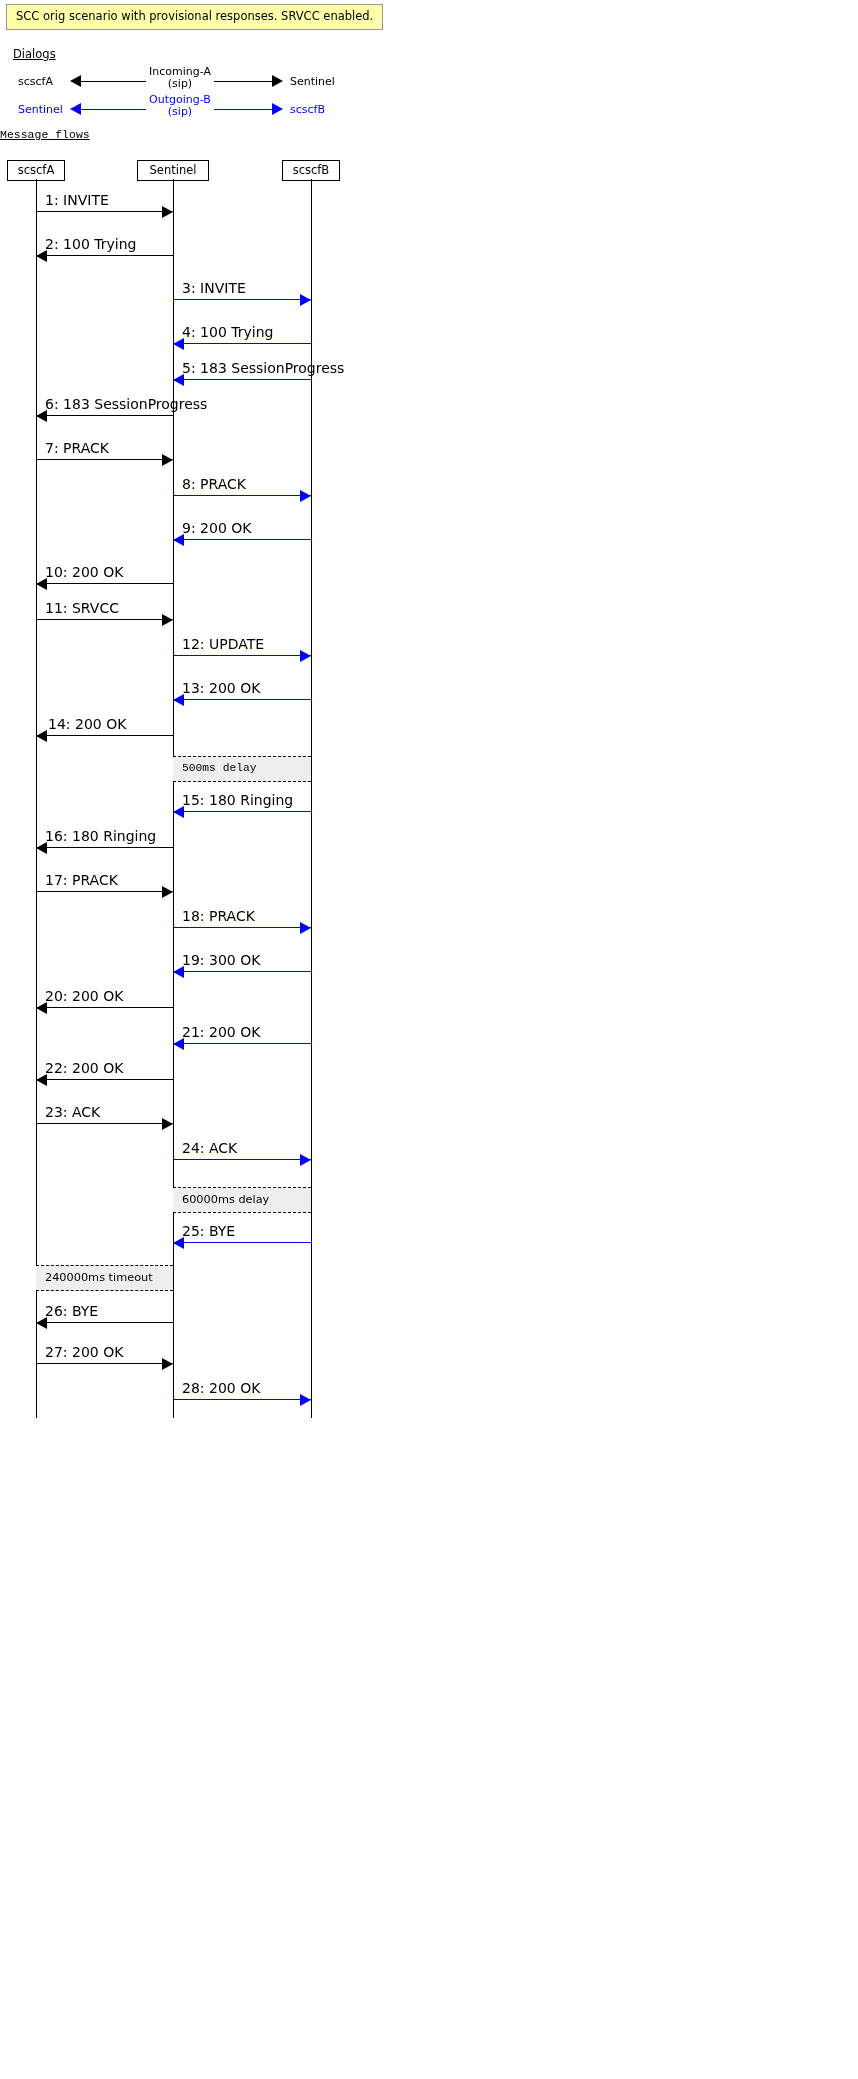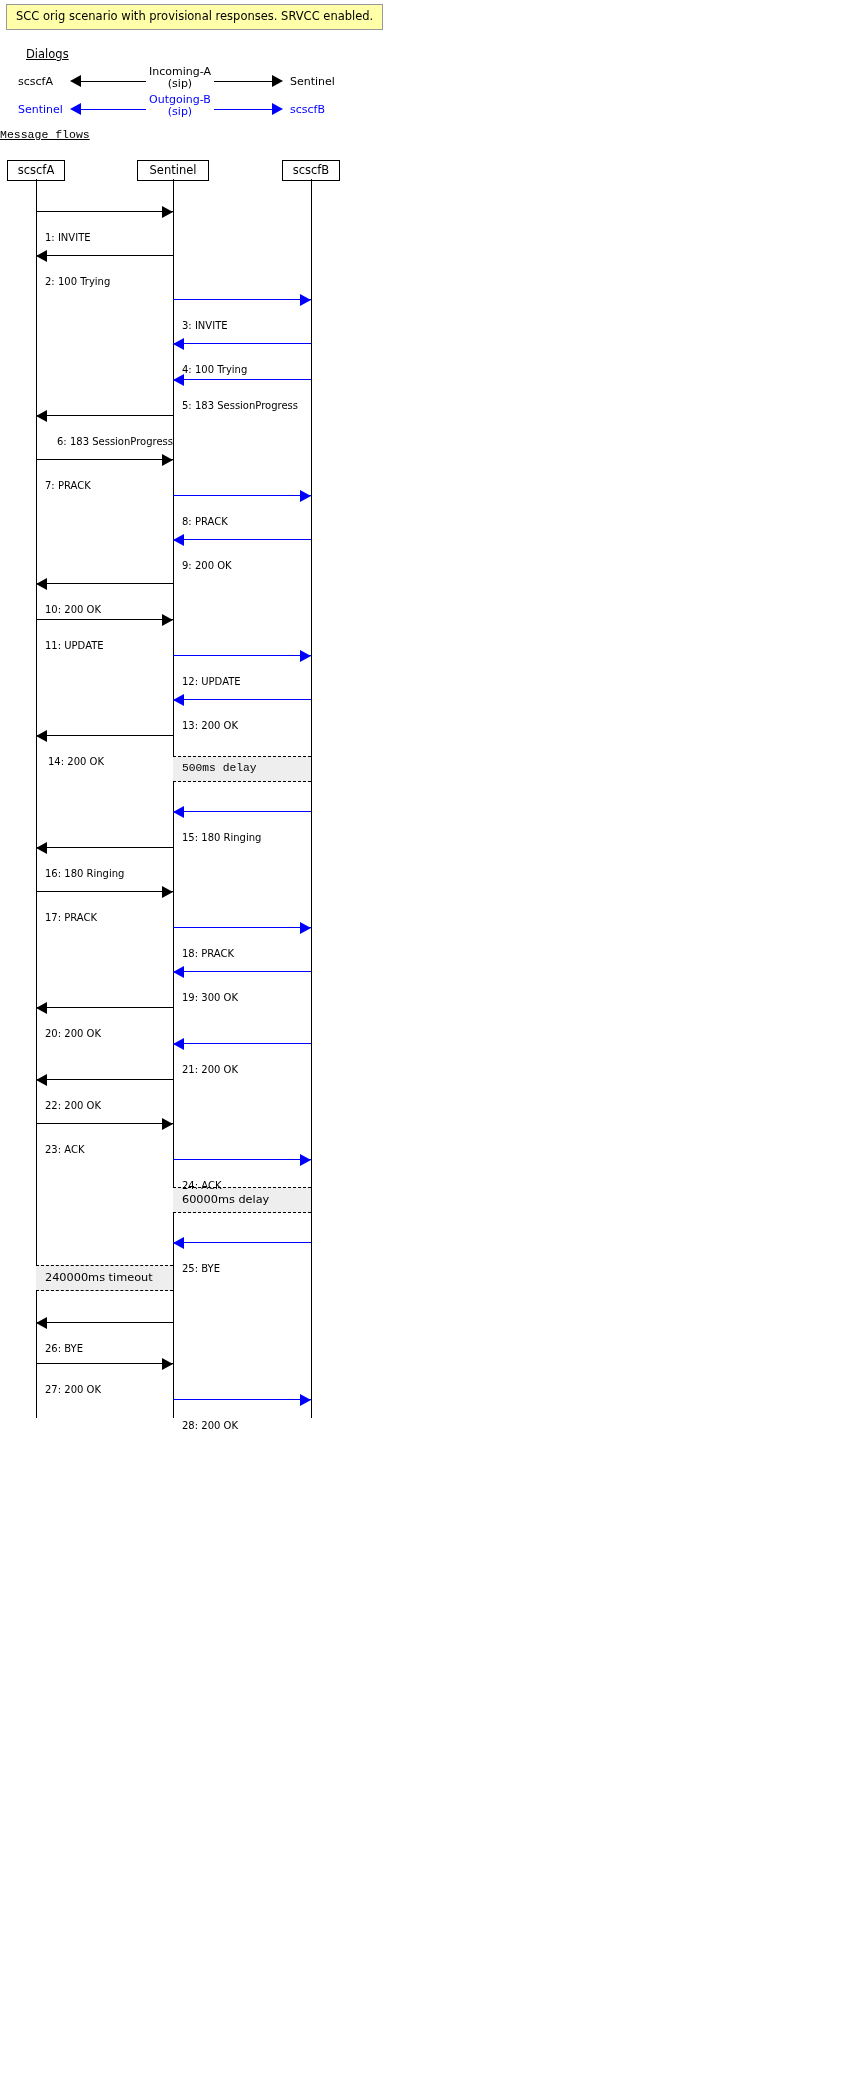--- a/index.html
+++ b/index.html
@@ -14,21 +14,21 @@
     background:#FFFFAA;border:1px solid #999999;
     padding:5px 9px 6px 9px;
     font-size:11.5px;line-height:13px;color:#000;
     white-space:nowrap;
   }
   
   .section-heading{
     position:absolute;font-size:11.5px;
     text-decoration:underline;color:#000;white-space:nowrap;
   }
-  #dialogs-heading{left:26px;top:47px;text-align:center;}
+  #dialogs-heading{left:13px;top:47px;text-align:center;}
   #flows-heading{left:0;top:128px;font-family:Liberation Mono, monospace;}
 
   
   .dialog-row{position:absolute;height:34px;left:0;width:420px;}
   .dialog-left-label,.dialog-right-label{
     position:absolute;font-size:11px;white-space:nowrap;top:10px;
   }
   .dialog-left-label{right:auto;}
   .dialog-center-label{
     position:absolute;font-size:11px;text-align:center;
@@ -53,22 +53,22 @@
     text-align:center;box-sizing:border-box;
   }
   .lifeline-line{
     position:absolute;width:0;border-left:1.3px solid #000;
   }
   
   .msg{position:absolute;height:0;}
   .msg-line{position:absolute;top:0;height:0;border-top:1.2px solid currentColor;}
   .msg-head{position:absolute;width:0;height:0;top:-5px;}
   .msg-label{
-    position:absolute;font-size:10px;white-space:nowrap;
-    top:-19px;color:#000;margin-top:40px;
+    position:absolute;font-size:14px;white-space:nowrap;
+    top:-19px;color:#000;
   }
   
   .delay-band{
     position:absolute;background:#EEEEEE;
     border-top:1.3px dashed #000;border-bottom:1.3px dashed #000;
     box-sizing:border-box;
   }
   .delay-label{
     position:absolute;font-size:11.3px;white-space:nowrap;color:#000;
   }
@@ -145,21 +145,21 @@
       <div class="msg-label" style="left: 182px;">4: 100 Trying</div>
     </div>
     <div class="msg" style="left: 0px; top: 379px; color: rgb(0, 0, 255);">
       <div class="msg-line" style="left: 173px; width: 138px;"></div>
       <div class="msg-head arrow-left" style="left: 173px;"></div>
       <div class="msg-label" style="left: 182px;">5: 183 SessionProgress</div>
     </div>
     <div class="msg" style="left: 0px; top: 415px; color: rgb(0, 0, 0);">
       <div class="msg-line" style="left: 36px; width: 137px;"></div>
       <div class="msg-head arrow-left" style="left: 36px;"></div>
-      <div class="msg-label" style="left: 57px;">6: 183 SessionProgress</div>
+      <div class="msg-label" style="left: 45px;">6: 183 SessionProgress</div>
     </div>
     <div class="msg" style="left: 0px; top: 459px; color: rgb(0, 0, 0);">
       <div class="msg-line" style="left: 36px; width: 137px;"></div>
       <div class="msg-head arrow-right" style="left: 162px;"></div>
       <div class="msg-label" style="left: 45px;">7: PRACK</div>
     </div>
     <div class="msg" style="left: 0px; top: 495px; color: rgb(0, 0, 255);">
       <div class="msg-line" style="left: 173px; width: 138px;"></div>
       <div class="msg-head arrow-right" style="left: 300px;"></div>
       <div class="msg-label" style="left: 182px;">8: PRACK</div>
@@ -170,21 +170,21 @@
       <div class="msg-label" style="left: 182px;">9: 200 OK</div>
     </div>
     <div class="msg" style="left: 0px; top: 583px; color: rgb(0, 0, 0);">
       <div class="msg-line" style="left: 36px; width: 137px;"></div>
       <div class="msg-head arrow-left" style="left: 36px;"></div>
       <div class="msg-label" style="left: 45px;">10: 200 OK</div>
     </div>
     <div class="msg" style="left: 0px; top: 619px; color: rgb(0, 0, 0);">
       <div class="msg-line" style="left: 36px; width: 137px;"></div>
       <div class="msg-head arrow-right" style="left: 162px;"></div>
-      <div class="msg-label" style="left: 45px;">11: UPDATE</div>
+      <div class="msg-label" style="left: 45px;">11: SRVCC</div>
     </div>
     <div class="msg" style="left: 0px; top: 655px; color: rgb(0, 0, 255);">
       <div class="msg-line" style="left: 173px; width: 138px;"></div>
       <div class="msg-head arrow-right" style="left: 300px;"></div>
       <div class="msg-label" style="left: 182px;">12: UPDATE</div>
     </div>
     <div class="msg" style="left: 0px; top: 699px; color: rgb(0, 0, 255);">
       <div class="msg-line" style="left: 173px; width: 138px;"></div>
       <div class="msg-head arrow-left" style="left: 173px;"></div>
       <div class="msg-label" style="left: 182px;">13: 200 OK</div>

